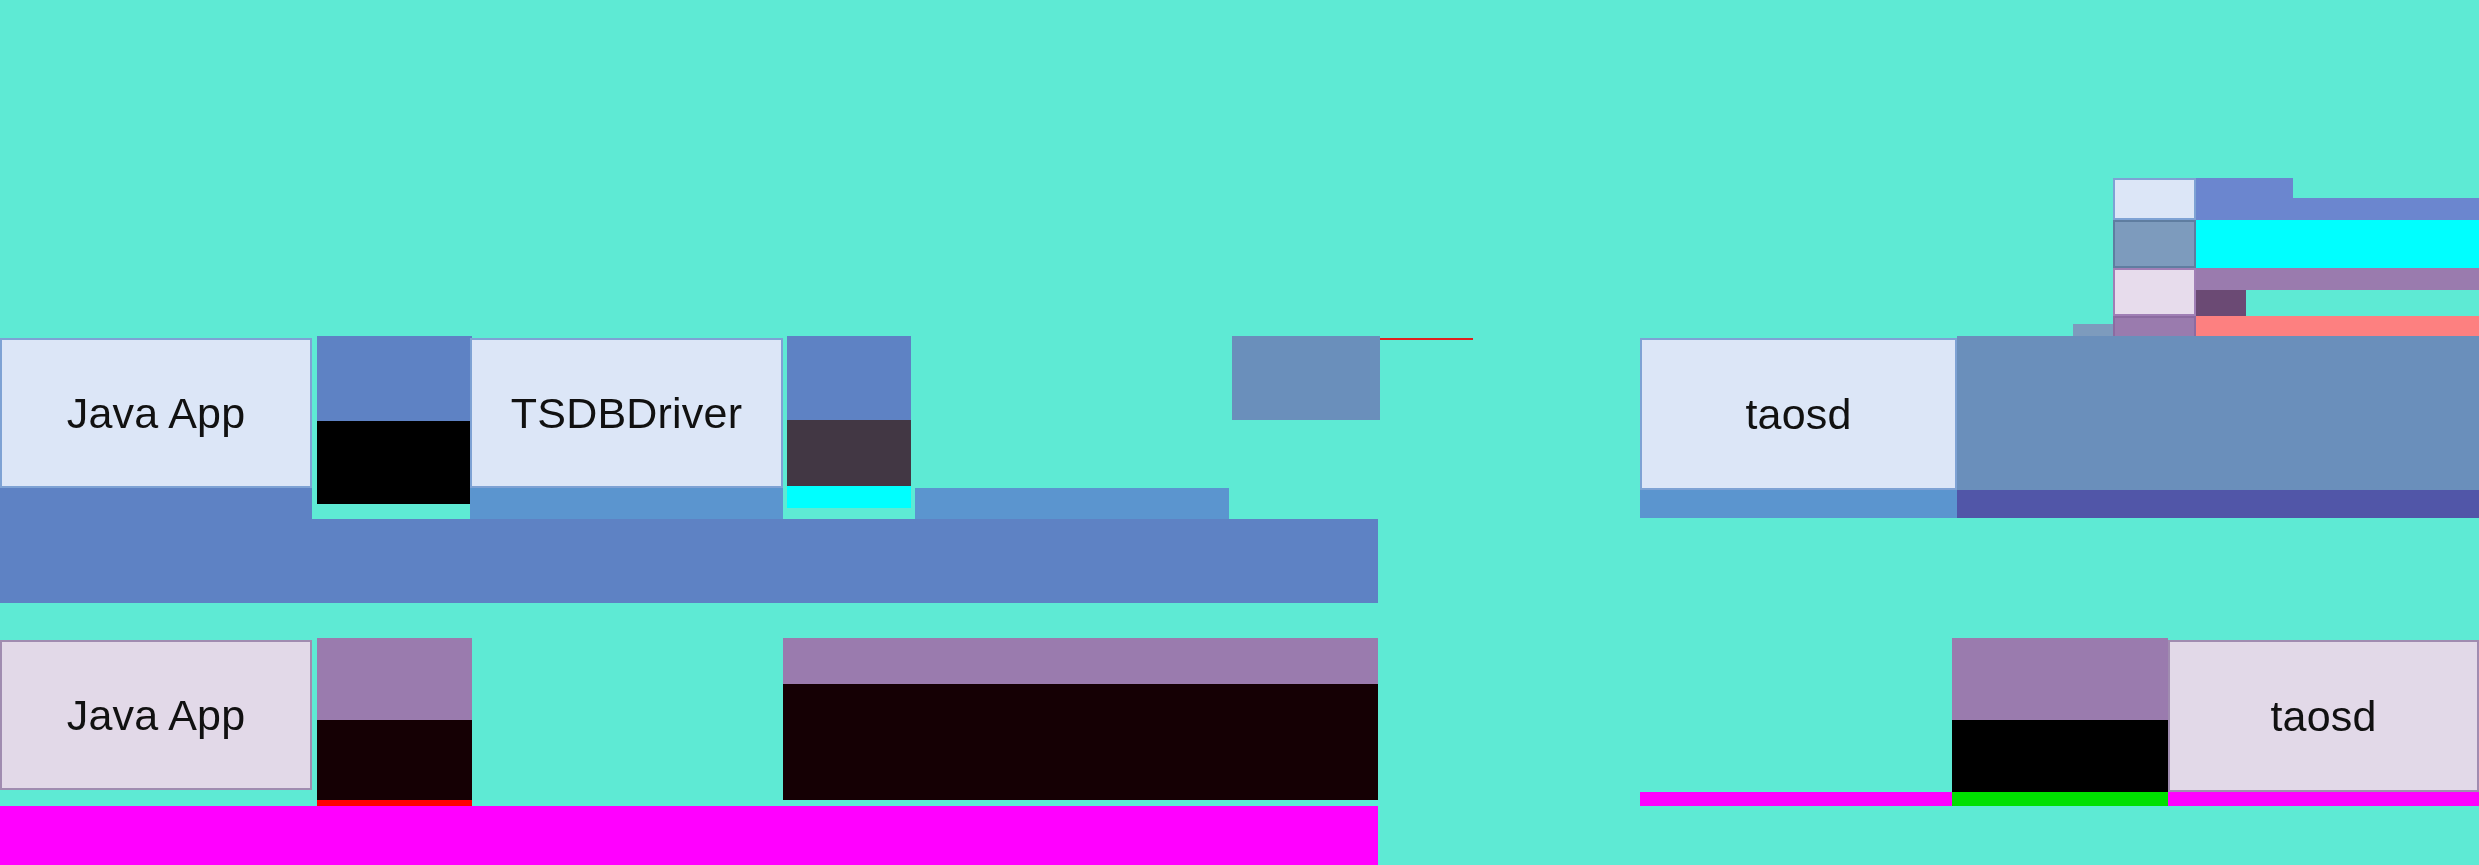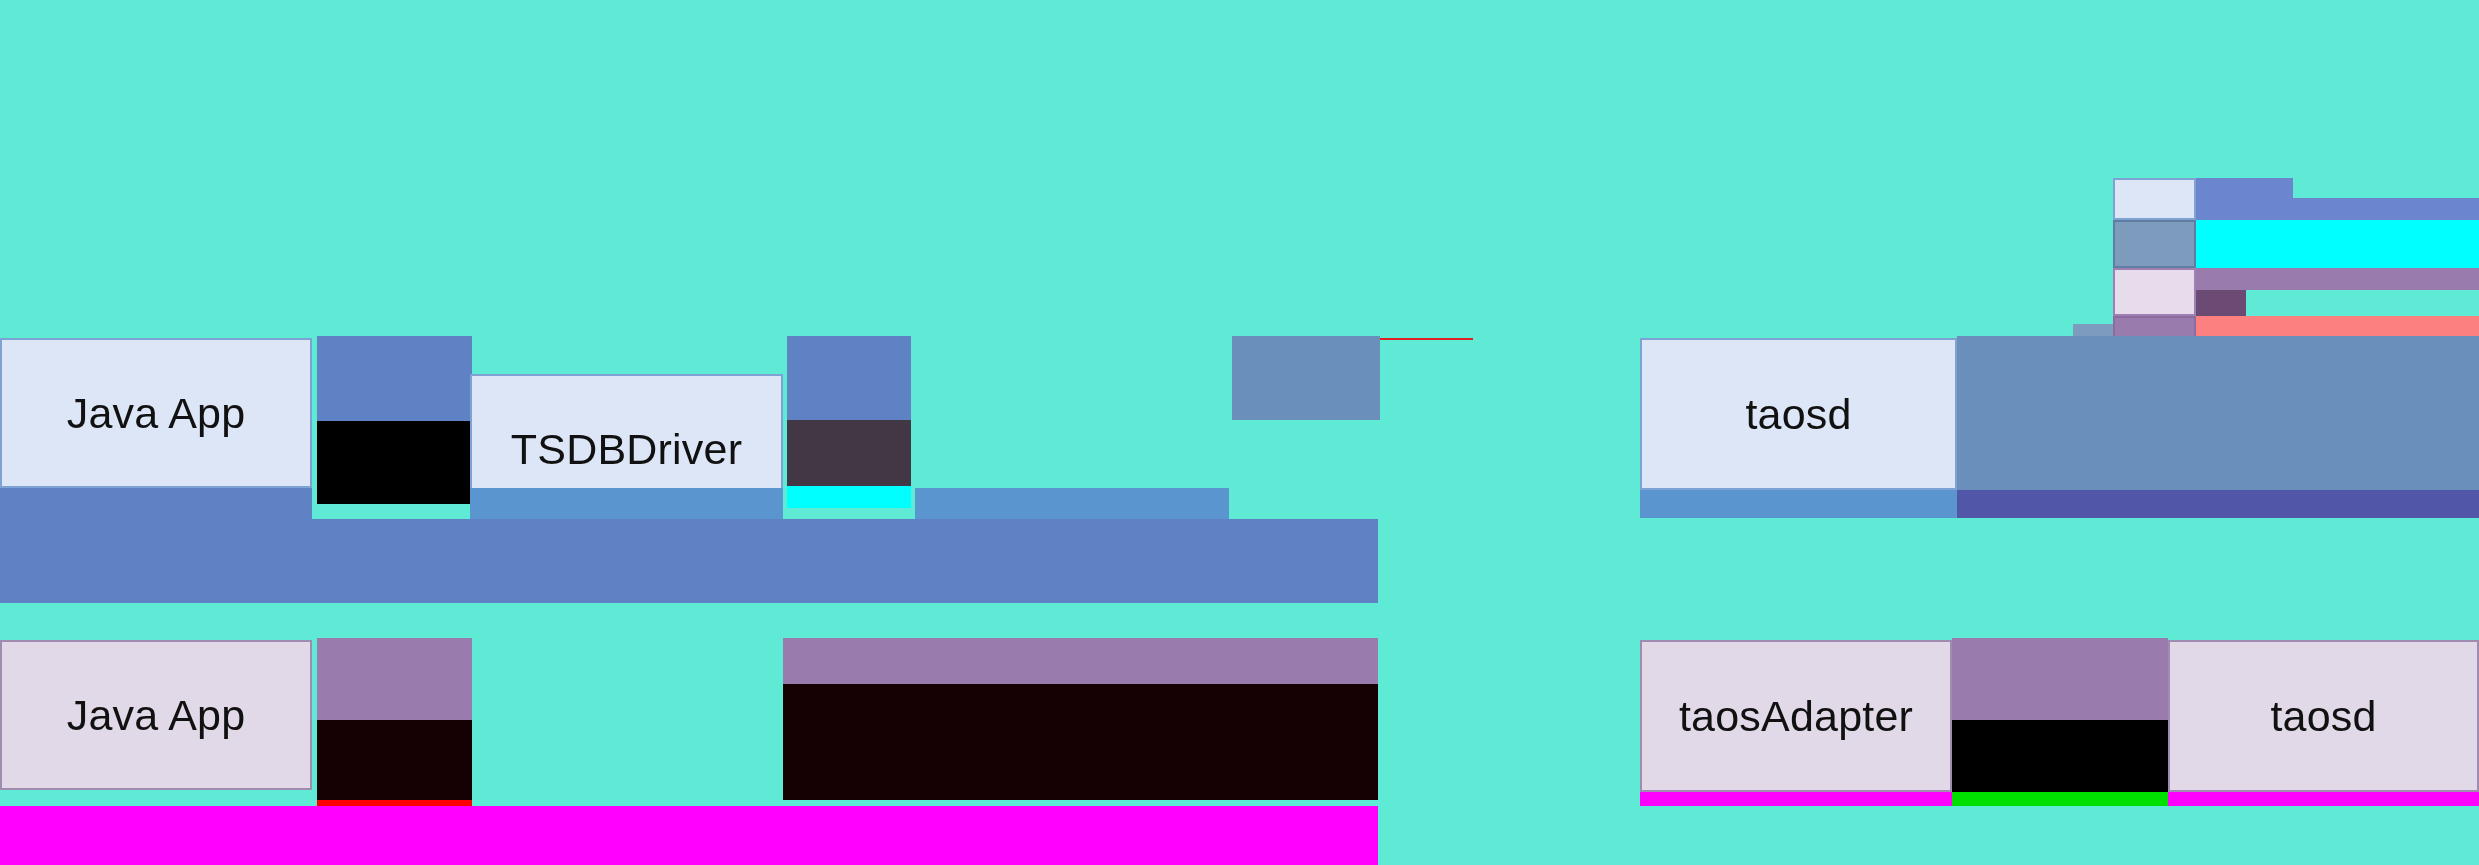--- a/index.html
+++ b/index.html
@@ -69,21 +69,21 @@
   <div class="abs band-lightsteel" style="left:2073px;top:324px;width:40px;height:20px;"></div>
 
   <div class="abs node node-blue" style="left:0px;top:338px;width:312px;height:150px;">
     <span>Java App</span>
   </div>
 
   <div class="abs band-mid" style="left:317px;top:336px;width:155px;height:85px;"></div>
   <div class="abs band-black" style="left:317px;top:421px;width:155px;height:83px;"></div>
   <span class="abs" style="left:330px;top:350px;font-size:0;"></span>
 
-  <div class="abs node node-blue" style="left:470px;top:338px;width:313px;height:150px;margin-top:36px;">
+  <div class="abs node node-blue" style="left:470px;top:338px;width:313px;height:150px;">
     <span>TSDBDriver</span>
   </div>
 
   <div class="abs band-mid" style="left:787px;top:336px;width:124px;height:84px;"></div>
   <div class="abs band-dark" style="left:787px;top:420px;width:124px;height:66px;"></div>
   <div class="abs band-cyan" style="left:787px;top:486px;width:124px;height:22px;"></div>
   <span class="abs" style="left:800px;top:350px;font-size:0;"></span>
 
 
   <div class="abs band-steel" style="left:1232px;top:336px;width:148px;height:84px;"></div>
@@ -113,23 +113,20 @@
   <div class="abs band-red" style="left:317px;top:800px;width:155px;height:12px;"></div>
   <span class="abs" style="left:330px;top:652px;font-size:0;"></span>
 
 
   <div class="abs band-purple" style="left:783px;top:638px;width:595px;height:46px;"></div>
   <div class="abs band-maroon" style="left:783px;top:684px;width:595px;height:116px;"></div>
   <span class="abs" style="left:820px;top:652px;font-size:0;"></span>
 
   <div class="abs band-magenta" style="left:0px;top:806px;width:1378px;height:59px;"></div>
 
-  <div class="abs node node-purple" style="left:1640px;top:640px;width:312px;height:152px;">
-    <span>taosAdapter</span>
-  </div>
   <div class="abs band-magenta" style="left:1640px;top:792px;width:312px;height:14px;"></div>
 
   <div class="abs band-purple" style="left:1952px;top:638px;width:216px;height:82px;"></div>
   <div class="abs band-black" style="left:1952px;top:720px;width:216px;height:72px;"></div>
   <div class="abs band-green" style="left:1952px;top:792px;width:216px;height:14px;"></div>
   <span class="abs" style="left:1970px;top:652px;font-size:0;"></span>
 
   <div class="abs node node-purple" style="left:2168px;top:640px;width:311px;height:152px;">
     <span>taosd</span>
   </div>

